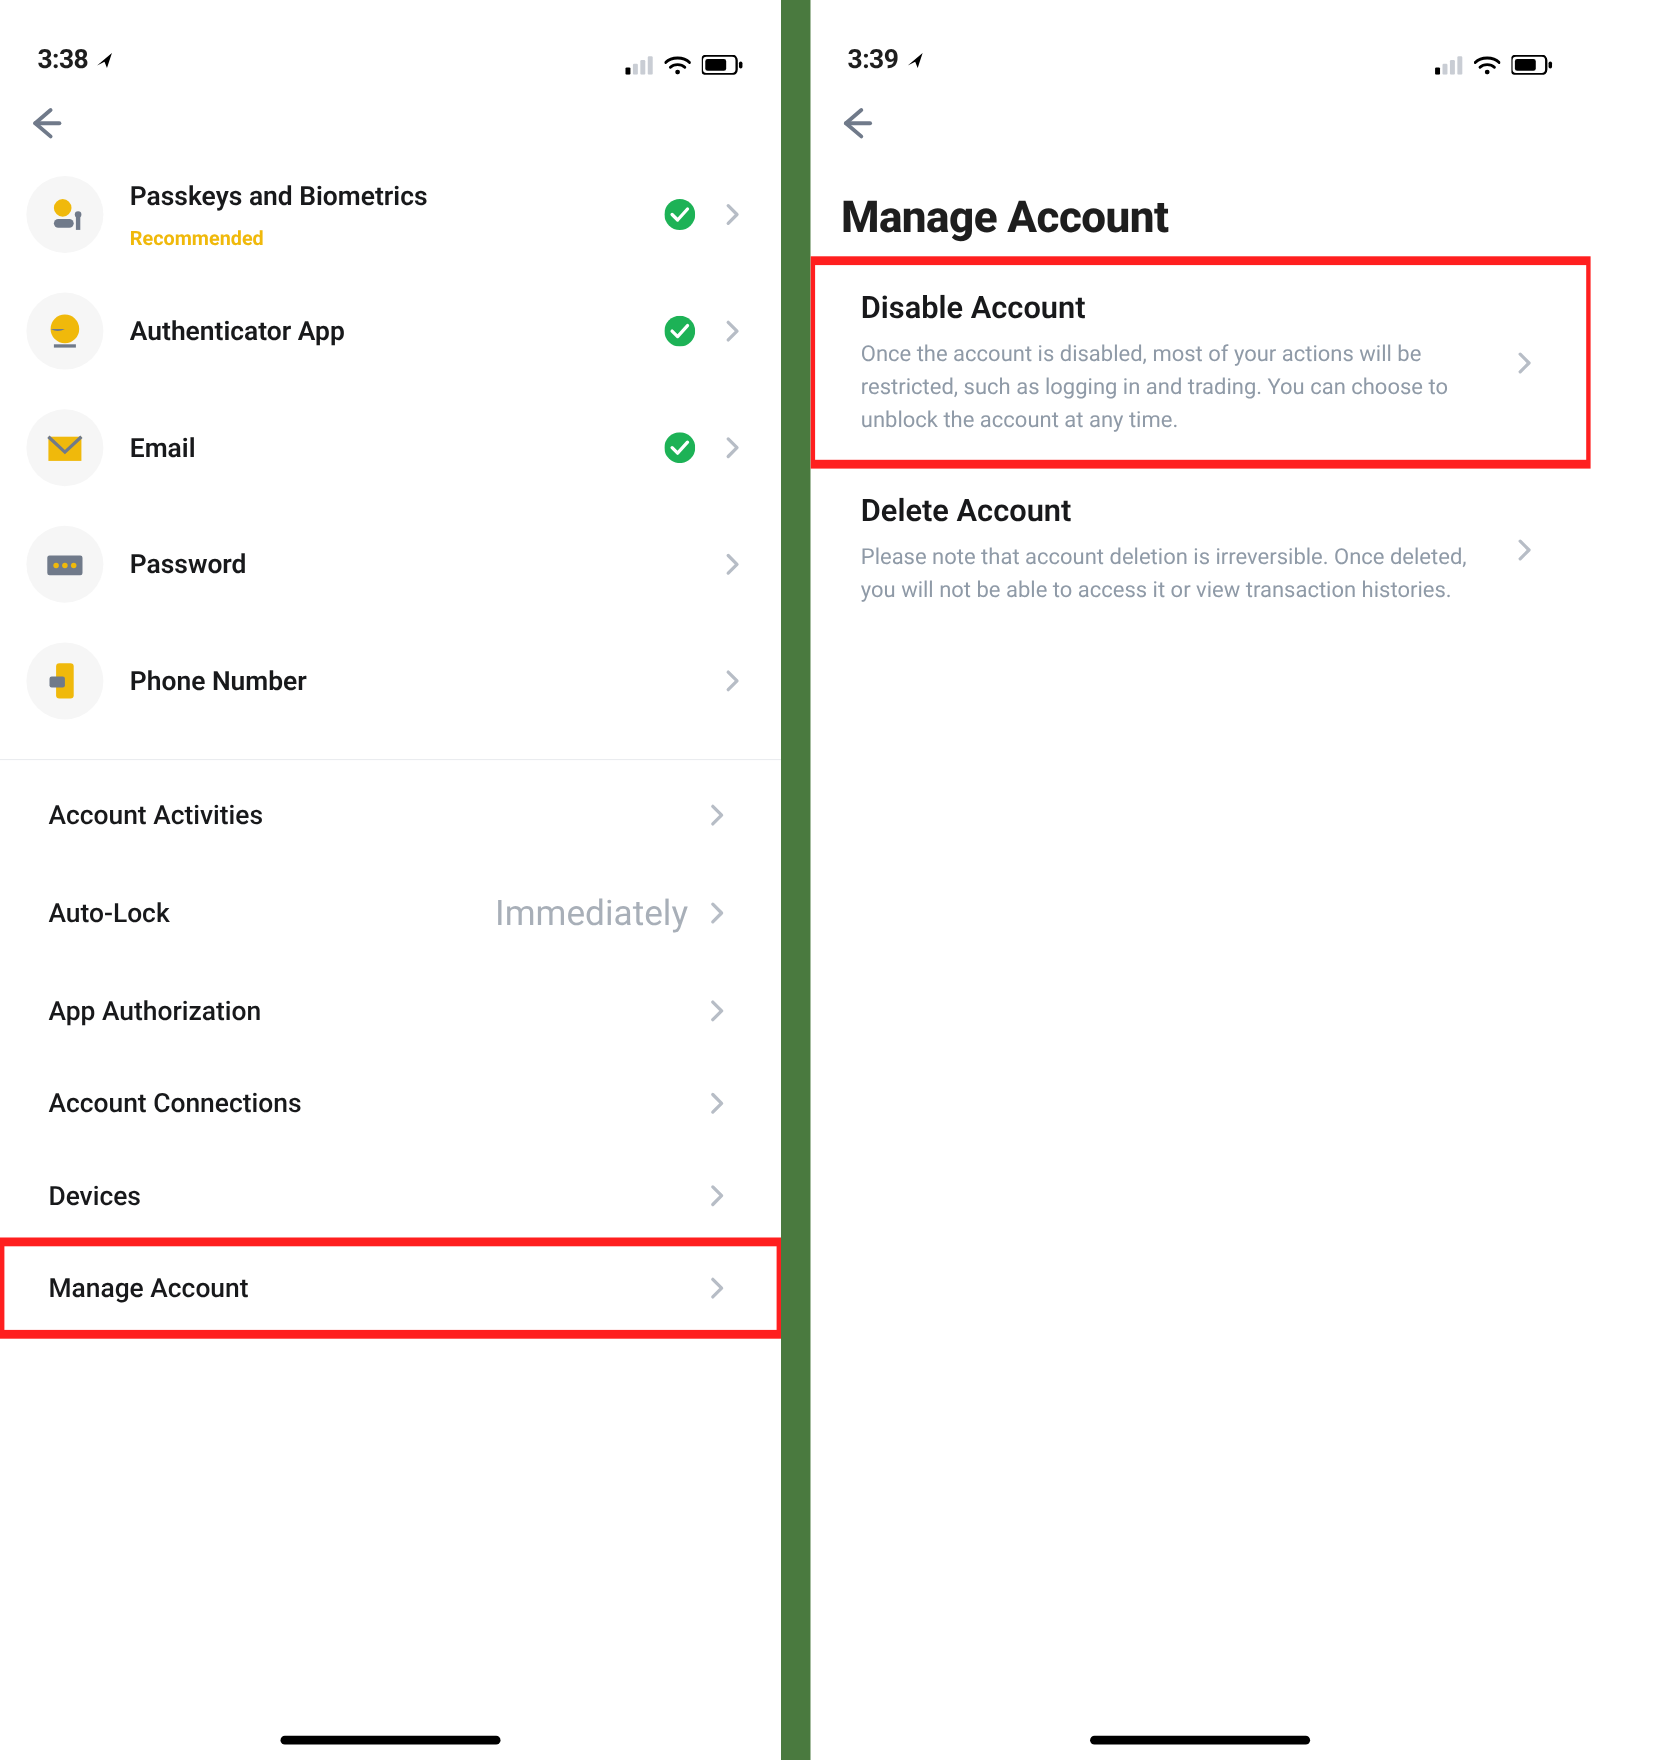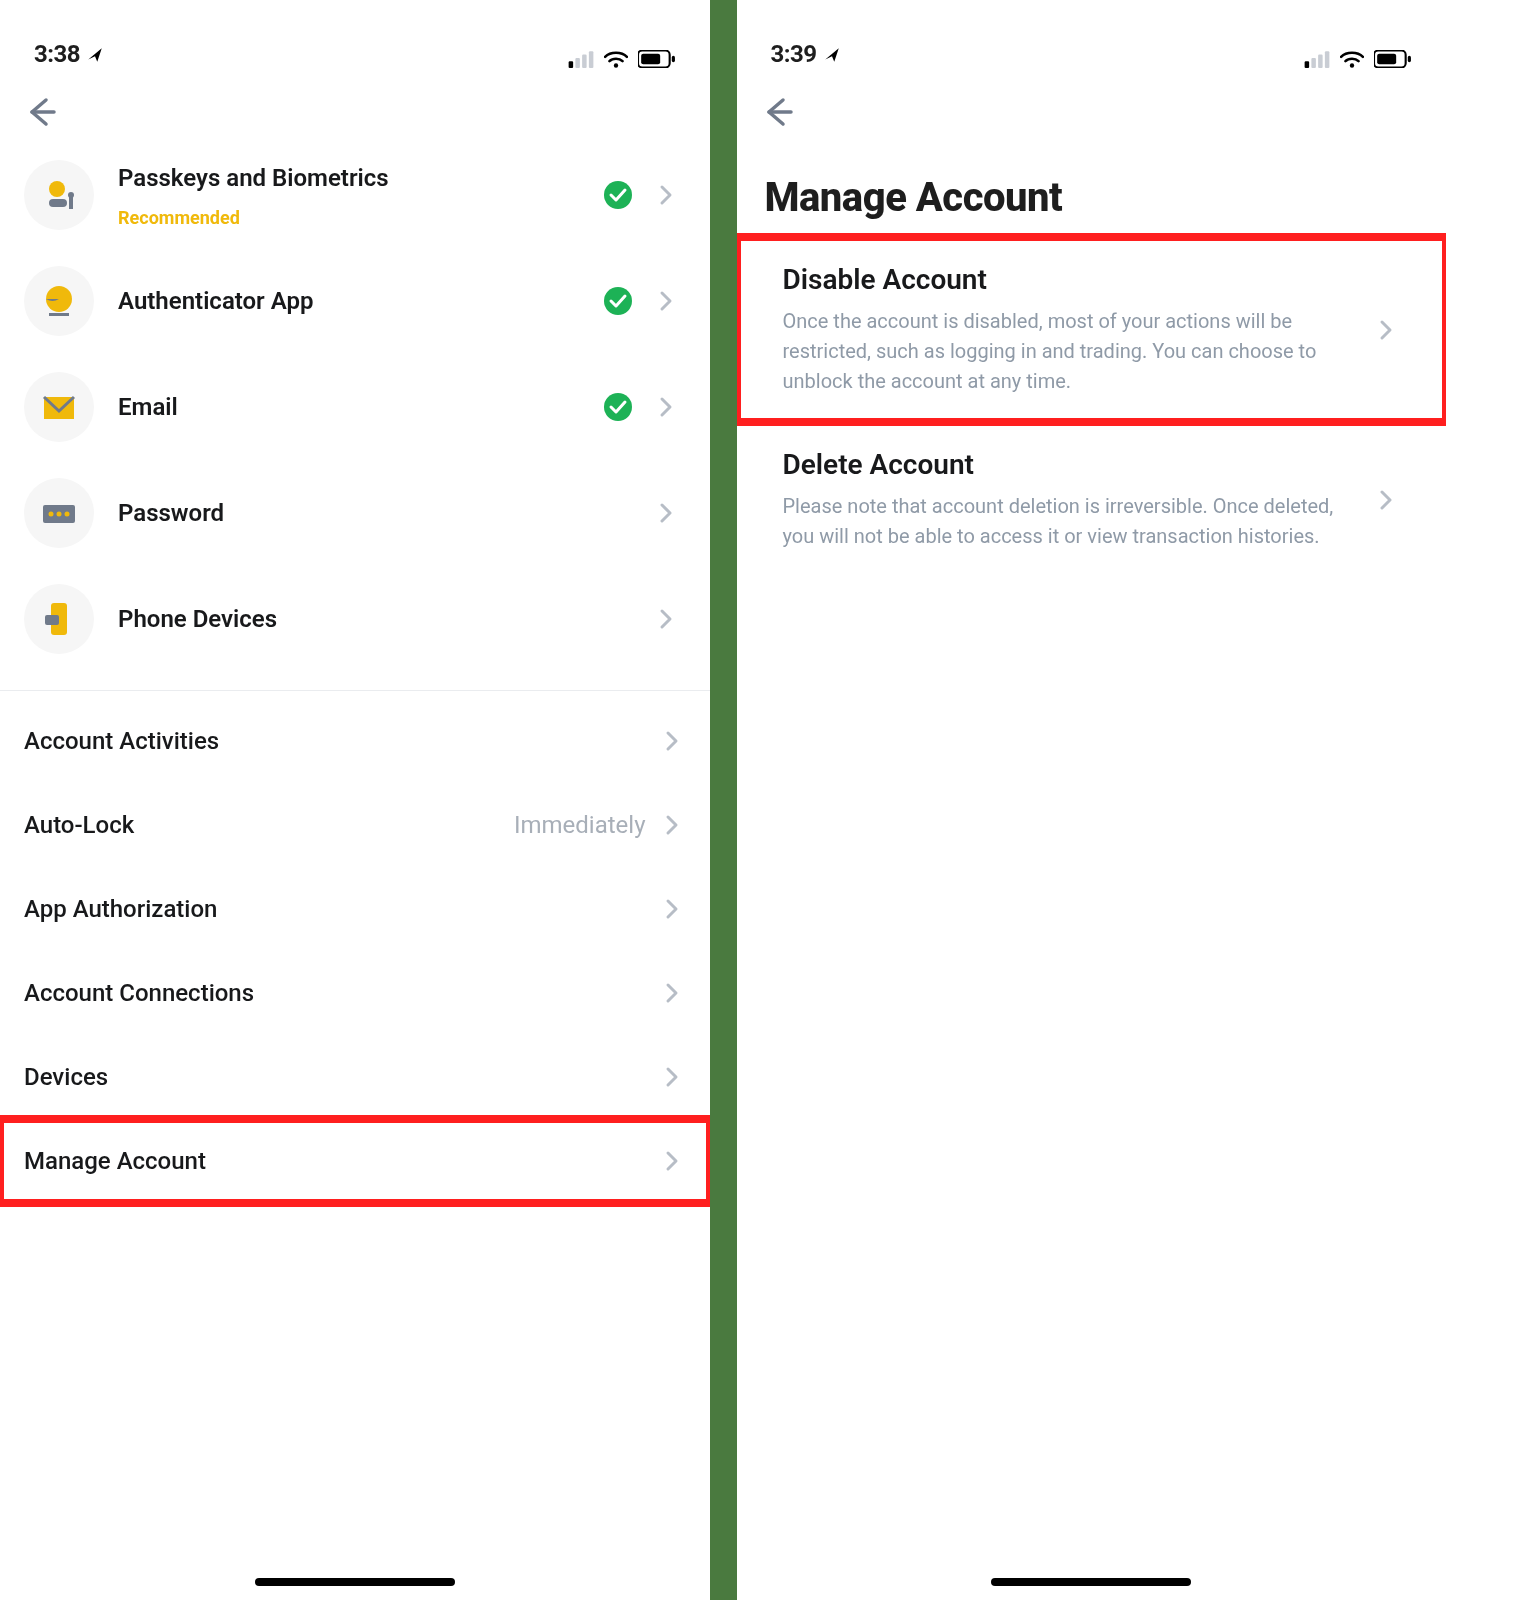--- a/index.html
+++ b/index.html
@@ -76,25 +76,25 @@
     flex-shrink:0;
   }
   .sec-text { flex:1; }
   .sec-title { font-size:24px; font-weight:600; color:#18191b; line-height:1.25; }
   .sec-sub { font-size:18px; font-weight:700; color:#f0b90b; margin-top:14px; }
   .check { width:28px; height:28px; display:flex; align-items:center; justify-content:center; }
   .chev { width:24px; color:#b7bdc6; display:flex; align-items:center; }
   .section-sep { height:1px; background:#eaecef; margin:18px 0 8px 0; }
   .plain-list .row {
     display:flex; align-items:center; justify-content:space-between;
-    padding:28px 24px;
+    padding:28px 44px;
     cursor:pointer;
   }
   .row .row-title { font-size:24px; font-weight:500; color:#18191b; }
-  .row .row-value { font-size:24px; color:#a8afb8; margin-right:8px; }
+  .row .row-value { font-size:32px; color:#a8afb8; margin-right:8px; }
   .row .row-right { display:flex; align-items:center; gap:8px; }
   .highlight-red { outline:8px solid #ff1f1f; outline-offset:-4px; }
 
   
   .page-title {
     font-size:40px;
     font-weight:800;
     padding:40px 28px 16px 28px;
     letter-spacing:-0.5px;
   }
@@ -303,21 +303,21 @@
             </svg>
           </div>
   </div>
         <div class="sec-item">
     <div class="sec-icon">
       <svg width="40" height="40" viewBox="0 0 40 40">
               <use href="#ic-phone"></use>
             </svg>
     </div>
     <div class="sec-text">
-      <div class="sec-title">Phone Devices</div>
+      <div class="sec-title">Phone Number</div>
 
     </div>
 
     <div class="chev">
             <svg width="20" height="22" viewBox="0 0 20 22">
               <use href="#chev-right"></use>
             </svg>
           </div>
   </div>
       </div>

